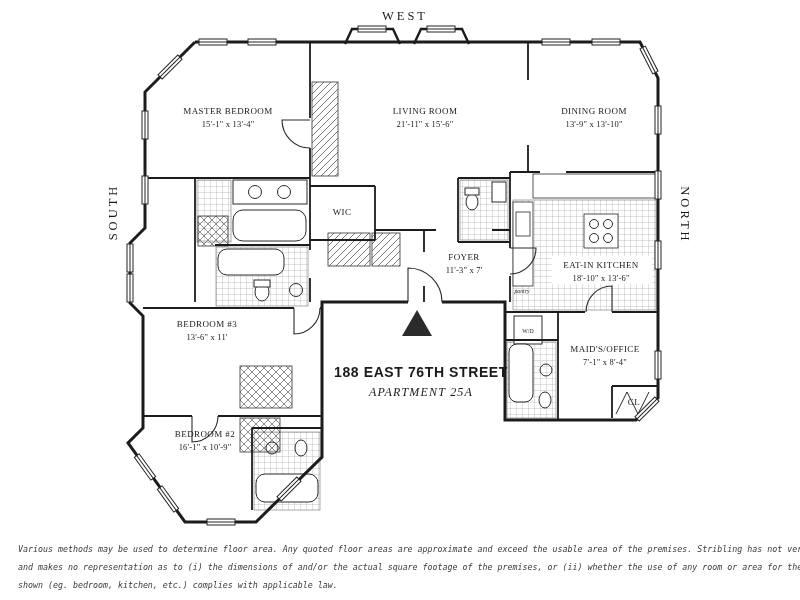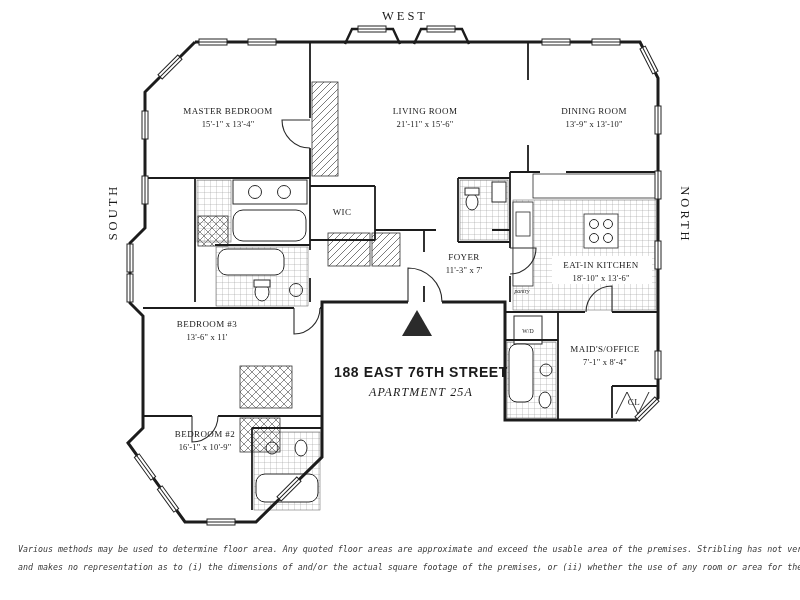--- a/index.html
+++ b/index.html
@@ -262,13 +262,14 @@
   <g>
     <text x="421" y="377" class="addr">188 EAST 76TH STREET</text>
     <text x="421" y="396" class="apt">APARTMENT 25A</text>
   </g>
 </svg>
 </div>
 
 <div class="disclaimer">
   <div>Various methods may be used to determine floor area. Any quoted floor areas are approximate and exceed the usable area of the premises. Stribling has not verified</div>
   <div>and makes no representation as to (i) the dimensions of and/or the actual square footage of the premises, or (ii) whether the use of any room or area for the purpose</div>
+  <div>shown (eg. bedroom, kitchen, etc.) complies with applicable law.</div>
 </div>
 
 </body></html>

